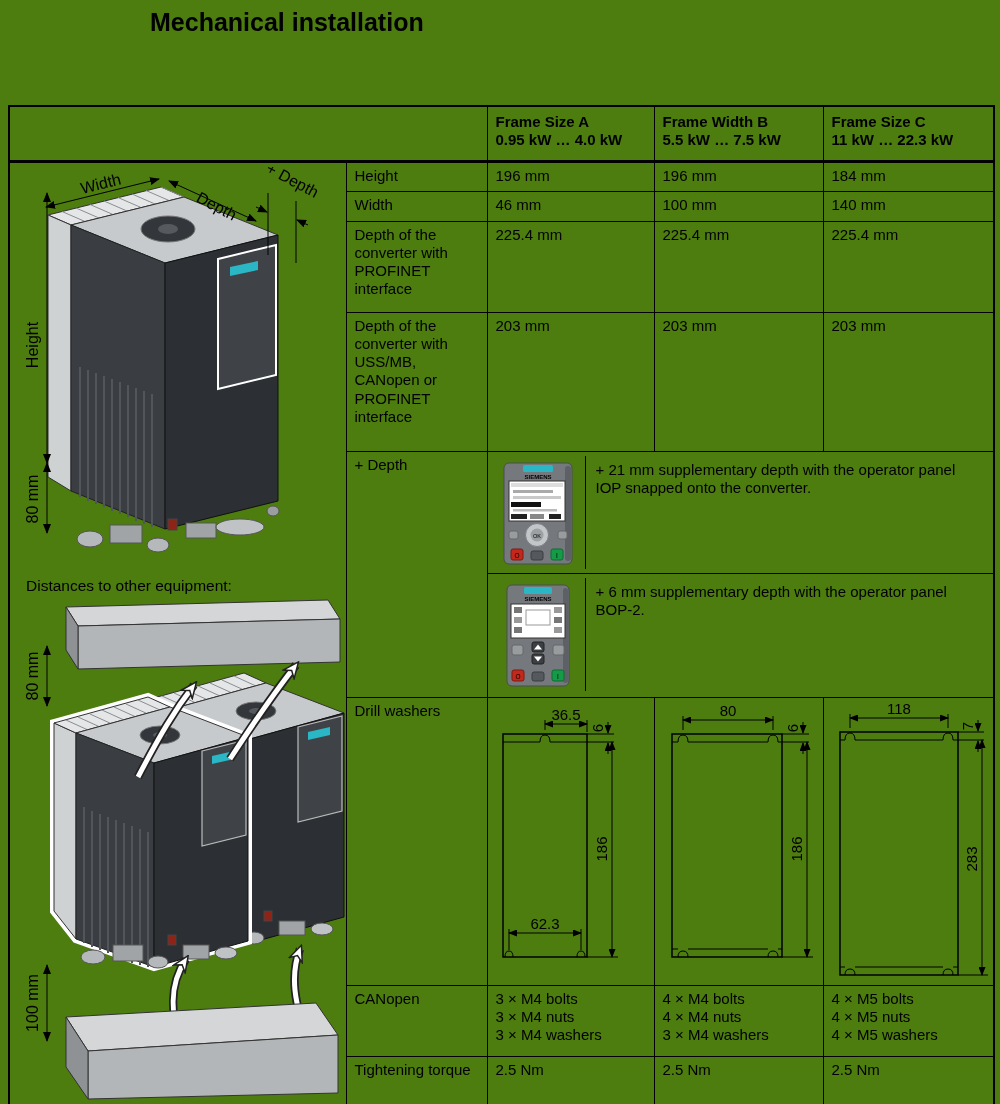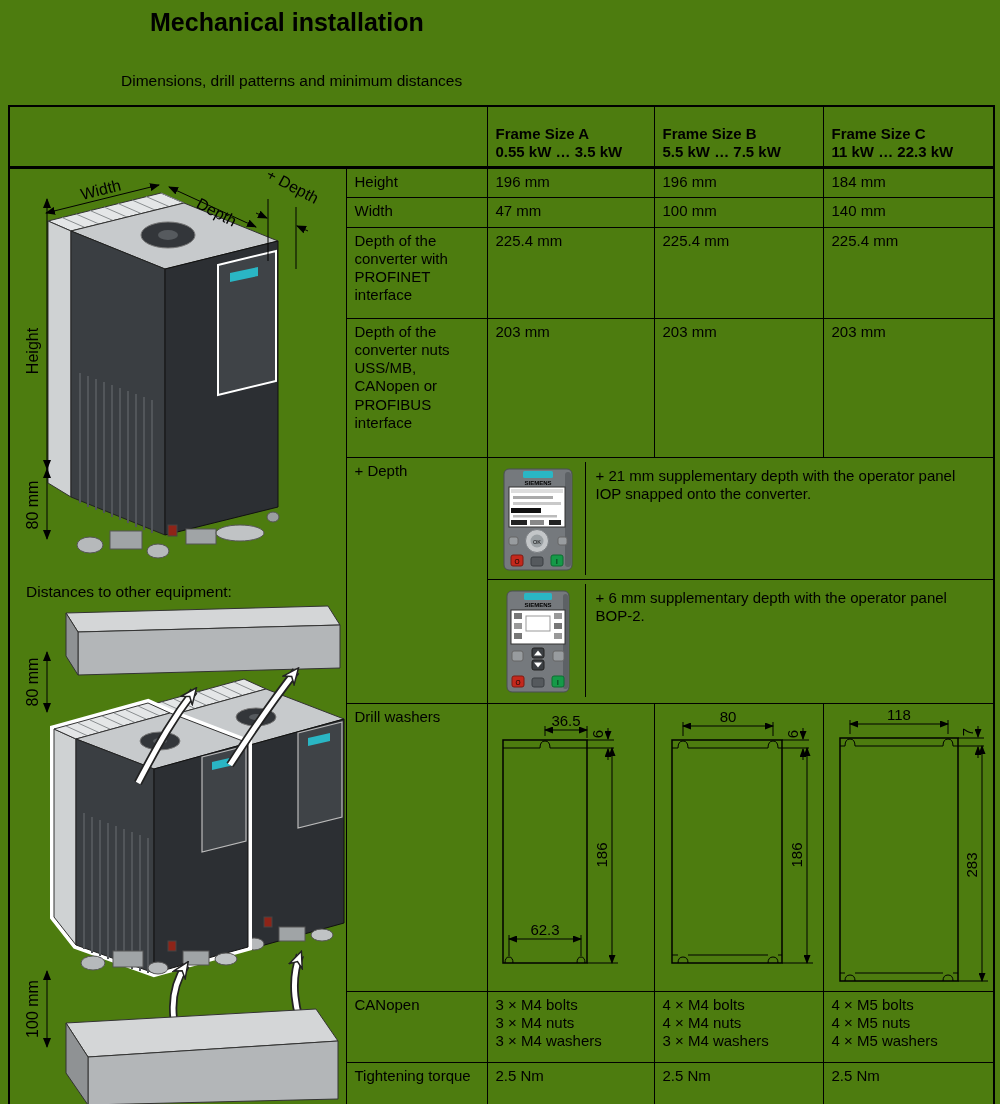--- a/index.html
+++ b/index.html
@@ -4,58 +4,57 @@
 <style>
   html,body{margin:0;padding:0;background:#fff;}
   #page{position:relative;width:1000px;height:1104px;background:#4d7c0f;
         font-family:"Liberation Sans",sans-serif;color:#000;overflow:hidden;}
   #title{position:absolute;left:150px;top:8px;font-size:25px;font-weight:bold;}
   #subtitle{position:absolute;left:121px;top:72px;font-size:15.5px;}
   table.dim{position:absolute;left:8px;top:105px;width:985px;border-collapse:collapse;
             table-layout:fixed;font-size:15px;line-height:1.22;}
   table.dim{border:2px solid #000;}
   table.dim td{border:1px solid #000;vertical-align:top;padding:4px 8px;}
-  tr.hdr td{border-bottom:3px solid #000;font-weight:bold;padding-top:18px;}
+  tr.hdr td{border-bottom:3px solid #000;font-weight:bold;padding-top:6px;}
   td.noPad{padding:0;}
   td.val{white-space:pre-line;}
   .pdrow{display:flex;height:100%;align-items:stretch;}
   .pdimg{width:90px;flex:0 0 90px;border-right:1px solid #000;display:flex;
          align-items:flex-start;justify-content:center;padding-top:5px;box-sizing:border-box;}
   .pdtext{flex:1;padding:5px 10px;}
   svg{display:block;}
   svg text{font-family:"Liberation Sans",sans-serif;fill:#000;}
   .dimTxt{font-size:15px;}
   .capTxt{font-size:15.5px;}
   .rotTxt{font-size:16px;}
 </style>
 </head>
 <body>
 
 <div id="page">
   <div id="title">Mechanical installation</div>
-  <div id="subtitle">Dimensions, drill patterns and minimum distances</div>
 
   <table class="dim">
     <colgroup>
       <col style="width:337px">
         <col style="width:141px">
       <col style="width:167px">
         <col style="width:169px">
         <col style="width:171px">
     </colgroup>
 
     <tbody>
         <tr class="hdr" style="height:55px">
       <td colspan="2"></td>
       <td>
         <div>Frame Size A</div>
-        <div>0.55 kW … 3.5 kW</div>
+        <div>0.95 kW … 4.0 kW</div>
       </td>
       <td>
-        <div>Frame Size B</div>
+        <div>Frame Width B</div>
         <div>5.5 kW … 7.5 kW</div>
       </td>
       <td>
         <div>Frame Size C</div>
         <div>11 kW … 22.3 kW</div>
       </td>
     </tr>
 
     <tr style="height:30px">
       <td rowspan="9" class="noPad">
@@ -173,34 +172,34 @@
         </svg>
       </td>
       <td>Height</td>
       <td class="val">196 mm</td>
       <td class="val">196 mm</td>
       <td class="val">184 mm</td>
     </tr>
 
     <tr style="height:30px">
       <td>Width</td>
-      <td class="val">47 mm</td>
+      <td class="val">46 mm</td>
       <td class="val">100 mm</td>
       <td class="val">140 mm</td>
     </tr>
 
     <tr style="height:91px">
       <td>Depth of the converter with PROFINET interface</td>
       <td class="val">225.4 mm</td>
       <td class="val">225.4 mm</td>
       <td class="val">225.4 mm</td>
     </tr>
 
     <tr style="height:139px">
-      <td>Depth of the converter nuts USS/MB, CANopen or PROFIBUS interface</td>
+      <td>Depth of the converter with USS/MB, CANopen or PROFINET interface</td>
       <td class="val">203 mm</td>
       <td class="val">203 mm</td>
       <td class="val">203 mm</td>
     </tr>
 
     <tr style="height:120px">
       <td rowspan="2">+ Depth</td>
       <td colspan="3" class="noPad">
         <div class="pdrow">
           <div class="pdimg">

